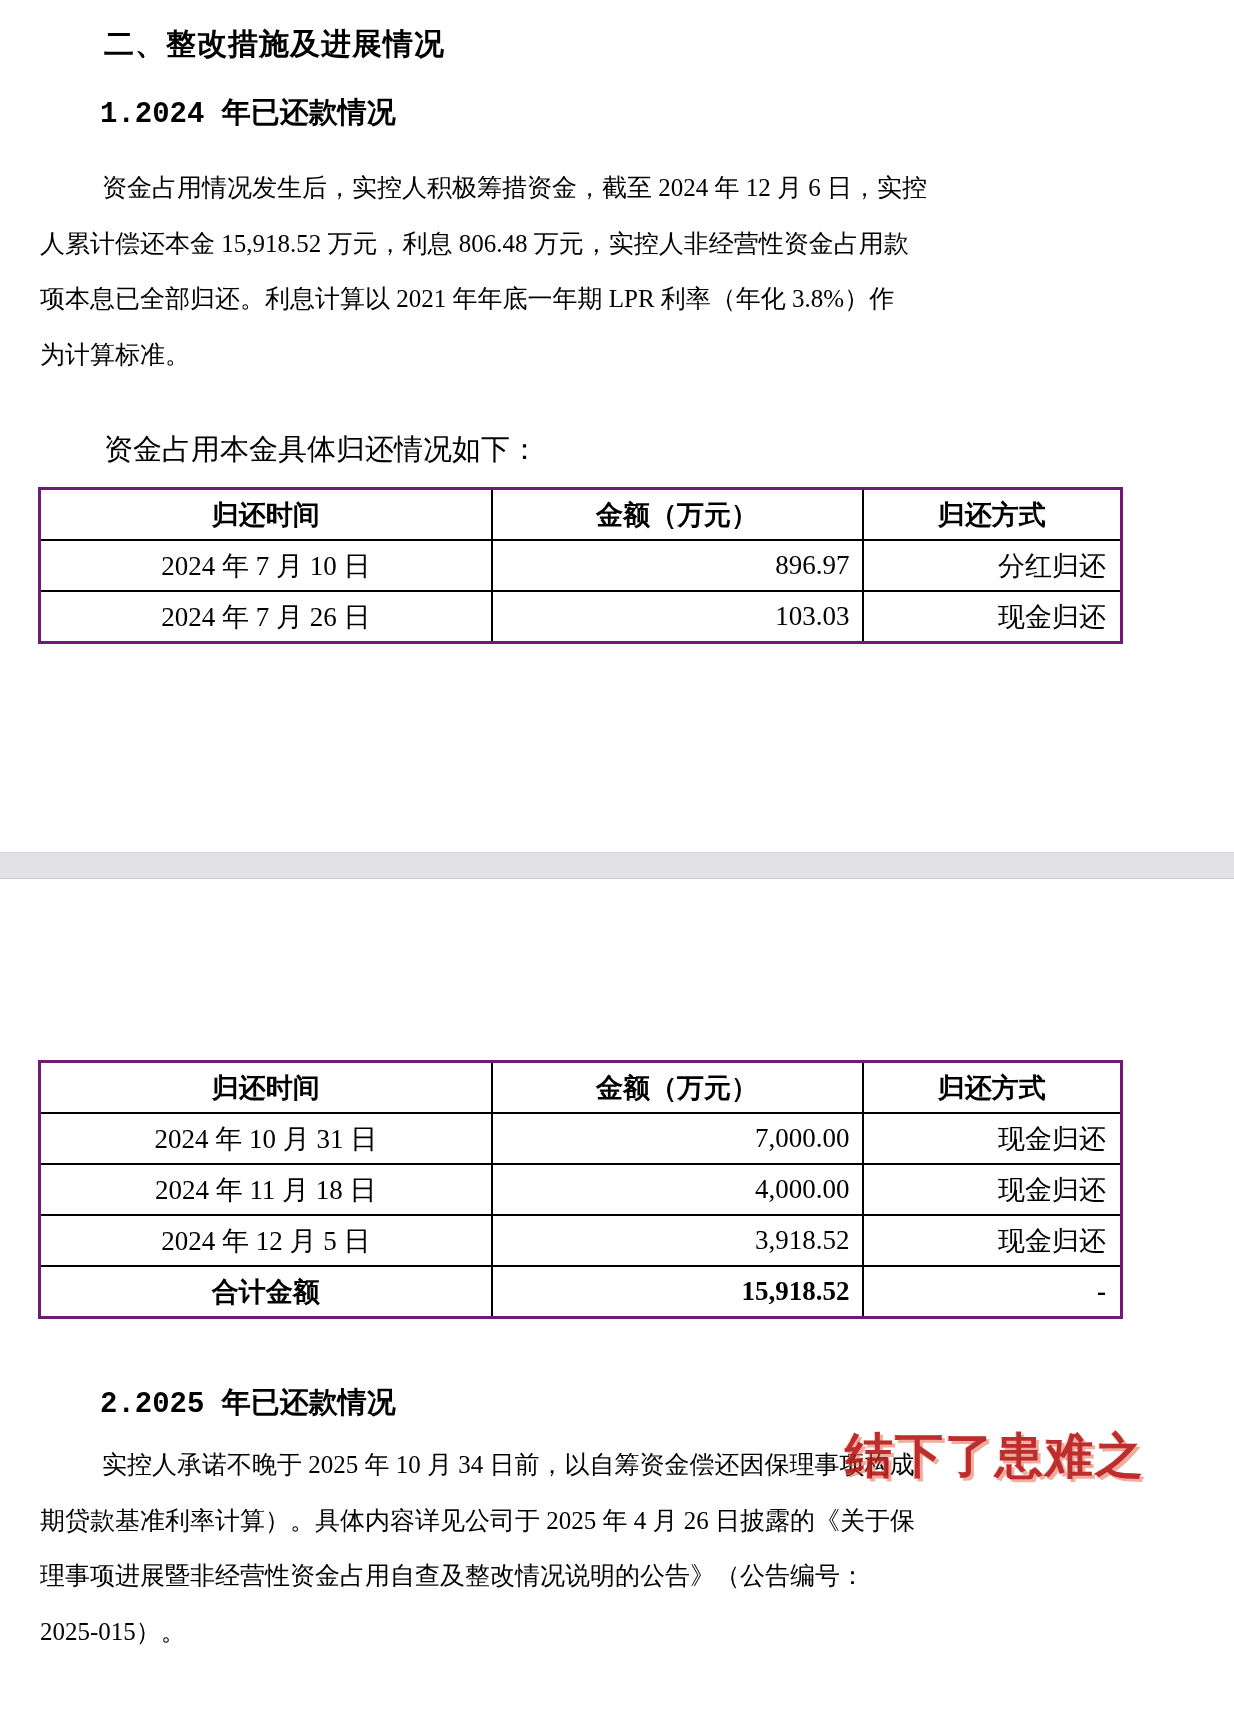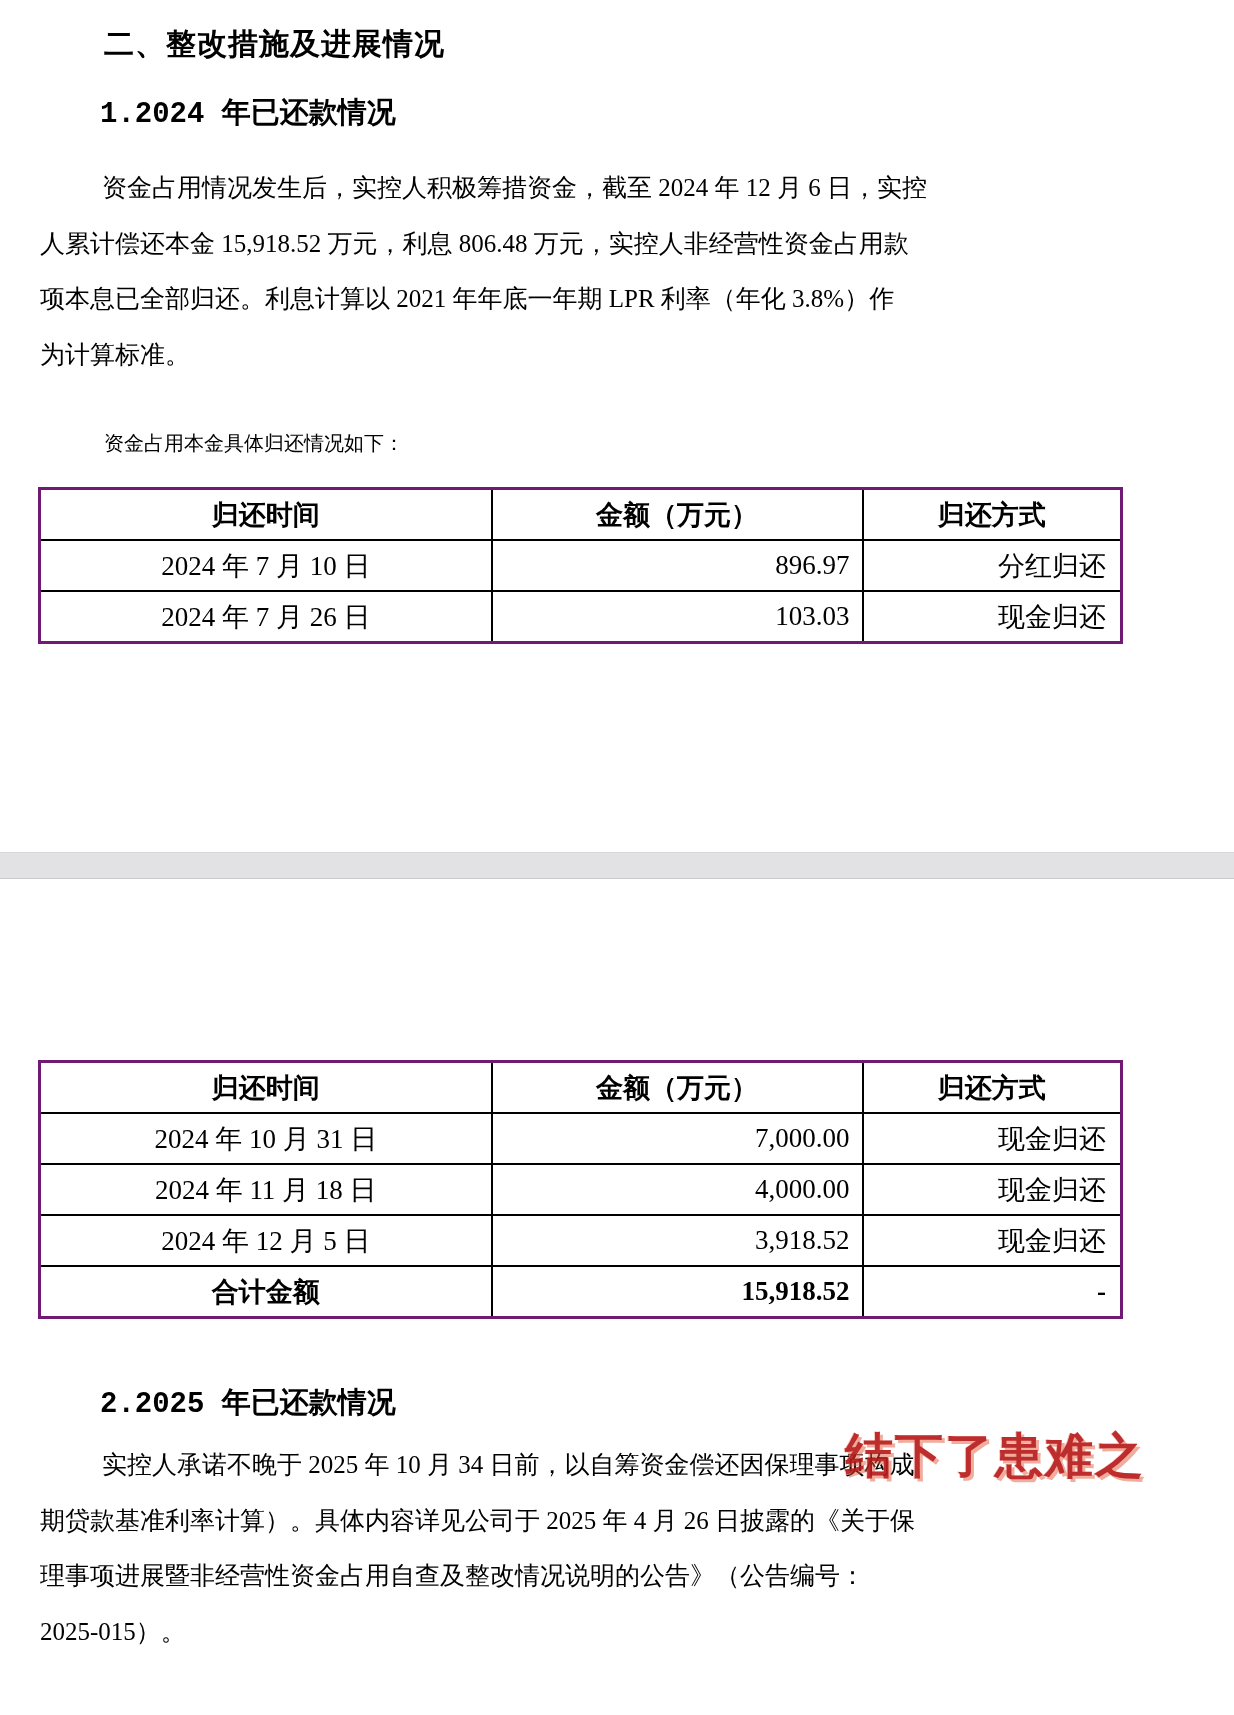--- a/index.html
+++ b/index.html
@@ -29,21 +29,21 @@
   }
   .para{
     width:990px;
     font-size:25px;
     line-height:55.5px;
     text-align:justify;
   }
   .para .line{white-space:nowrap;}
   .para .line.indent{padding-left:62px;}
   .intro{
-    font-size:20px;
+    font-size:29px;
     white-space:nowrap;
   }
   table.rep{
     border-collapse:collapse;
     table-layout:fixed;
     width:1082px;
     border:3px solid #701a75;
     font-size:27px;
   }
   table.rep th, table.rep td{

